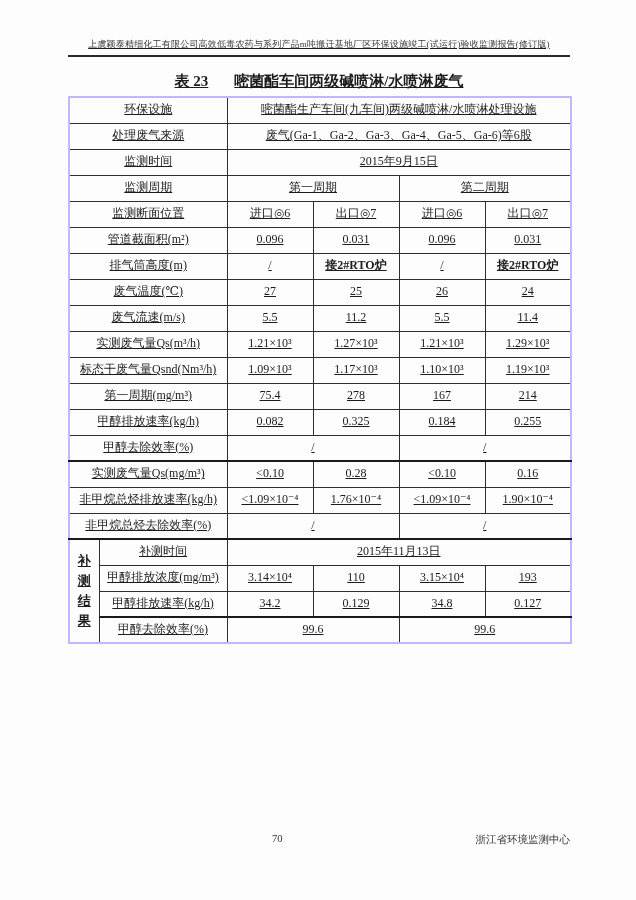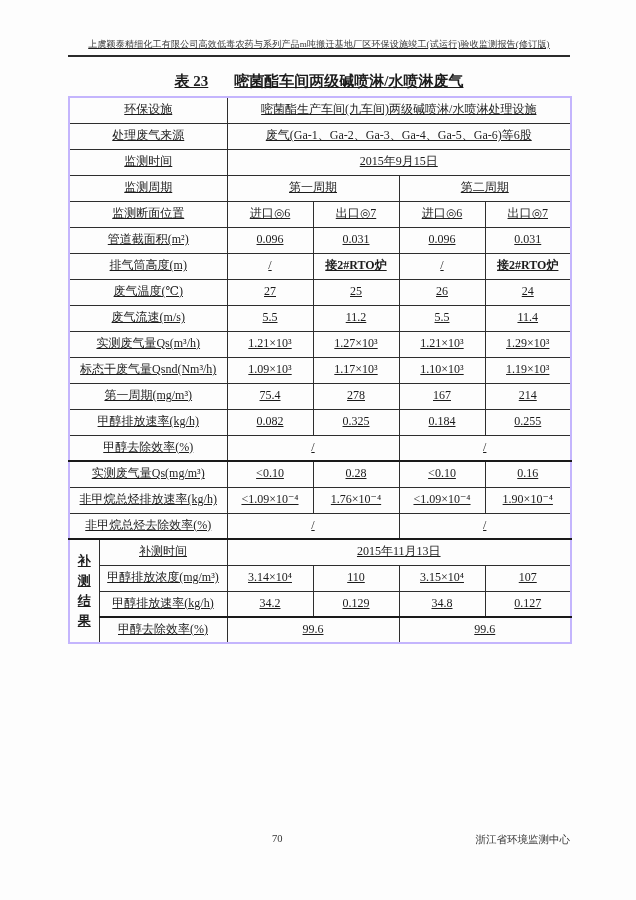--- a/index.html
+++ b/index.html
@@ -182,21 +182,21 @@
         <div class="vtext">补测结果</div>
       </td>
       <td class="lbl">补测时间</td>
       <td colspan="4">2015年11月13日</td>
     </tr>
     <tr>
       <td class="lbl lbl-sm">甲醇排放浓度(mg/m³)</td>
       <td>3.14×10⁴</td>
       <td>110</td>
       <td>3.15×10⁴</td>
-      <td>107</td>
+      <td>193</td>
     </tr>
     <tr>
       <td class="lbl lbl-sm">甲醇排放速率(kg/h)</td>
       <td>34.2</td>
       <td>0.129</td>
       <td>34.8</td>
       <td>0.127</td>
     </tr>
     <tr class="thick-top">
       <td class="lbl">甲醇去除效率(%)</td>

